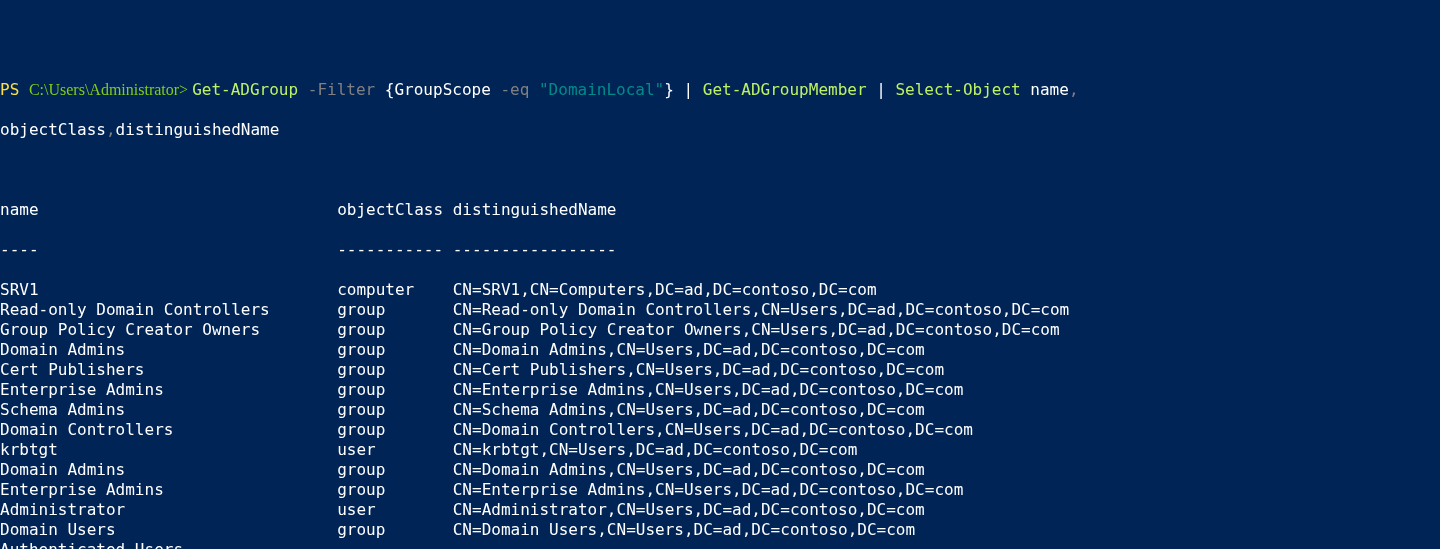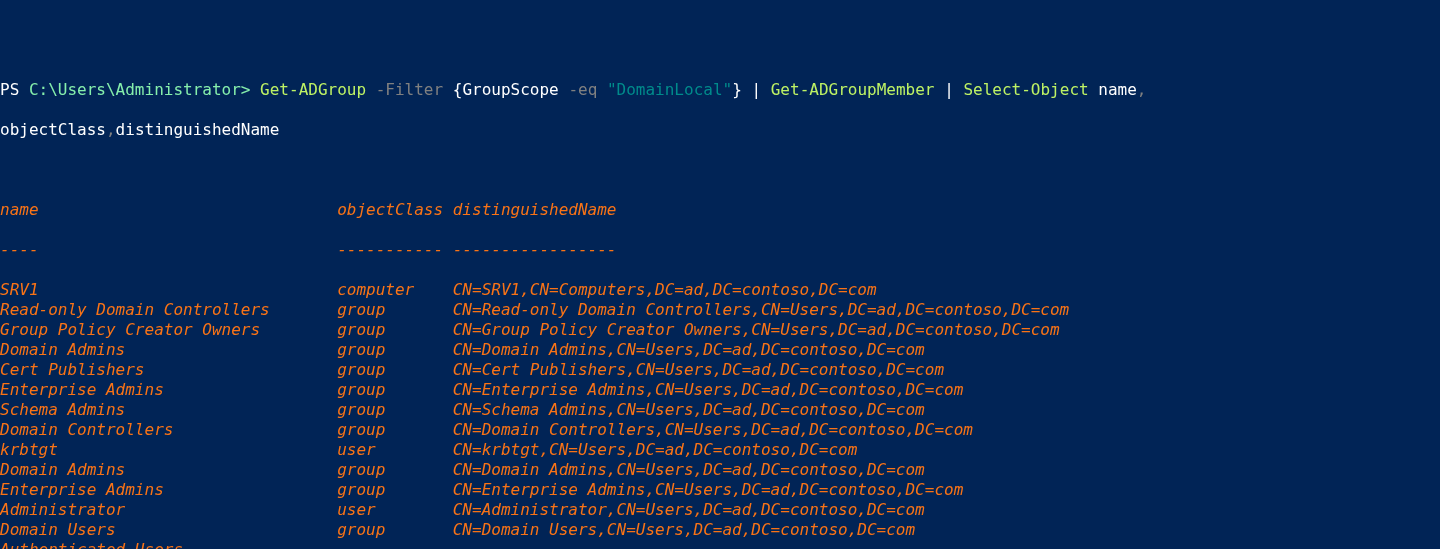--- a/index.html
+++ b/index.html
@@ -12,27 +12,27 @@
       color: #ffffff;
       font-family: Consolas, 'Lucida Console', monospace;
       font-size: 16px;
       line-height: 1.25;
       padding: 0;
       width: 1440px;
       height: 549px;
       overflow: hidden;
       white-space: pre;
     }
-    .prompt-ps { color: #ffffff; }
-    .prompt-path { color: #86efac; }
+    .prompt-ps { color: #fde047; }
+    .prompt-path { color: #84cc16; font-family: Liberation Serif, serif; }
     .cmd-yellow { color: #bef264; }
     .cmd-gray { color: #808080; text-align: right; }
     .cmd-cyan { color: #008b8b; }
     .cmd-white { color: #ffffff; }
-    .output { color: #f97316; font-style: italic; }
+    .output { color: #ffffff; }
     .terminal-line { display: block; }
     .col-name { display: inline-block; width: 35ch; }
     .col-objclass { display: inline-block; width: 12ch; }
     .col-dn { display: inline-block; }
   </style>
 </head>
 <body>
 
 
 

